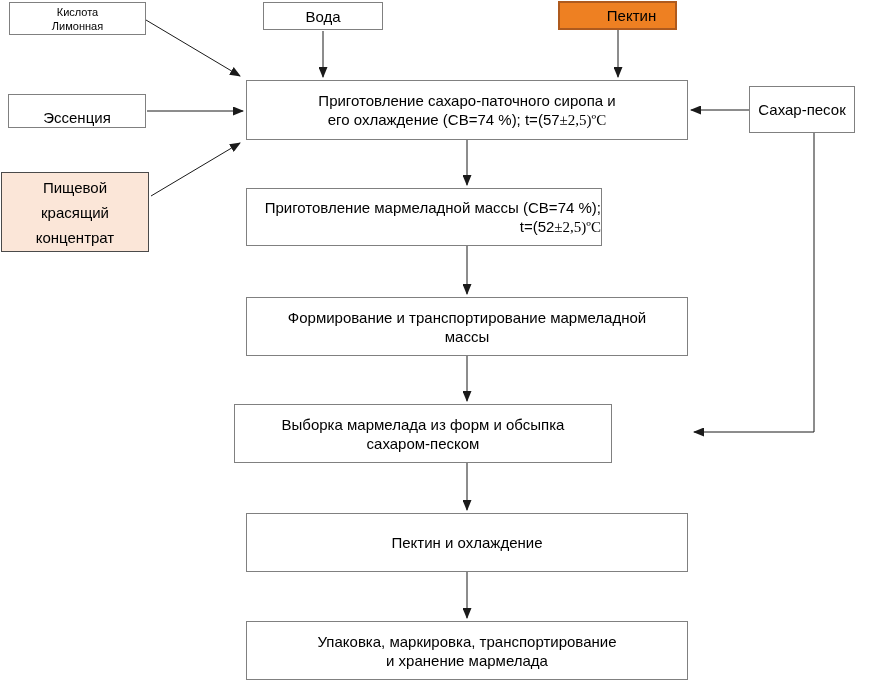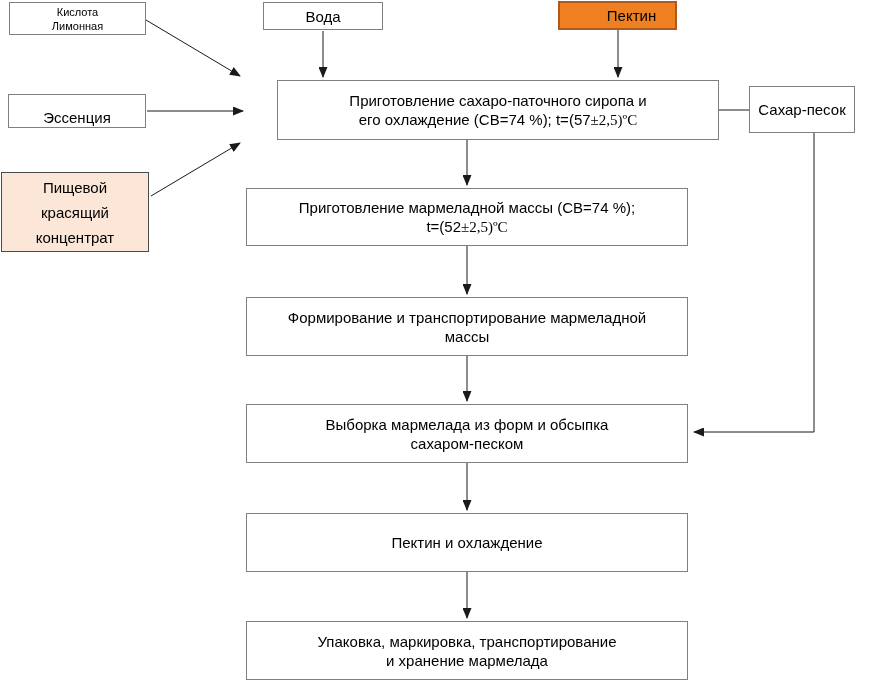--- a/index.html
+++ b/index.html
@@ -127,36 +127,36 @@
   <div class="box dye" style="left:1px;top:172px;width:148px;height:80px;">
     <div>Пищевой</div>
     <div>красящий</div>
     <div>концентрат</div>
   </div>
 
   <div class="box" style="left:749px;top:86px;width:106px;height:47px;">
     <div>Сахар-песок</div>
   </div>
 
-  <div class="box" style="left:246px;top:80px;width:442px;height:60px;margin-left:31px;">
+  <div class="box" style="left:246px;top:80px;width:442px;height:60px;">
     <div>Приготовление сахаро-паточного сиропа и</div>
     <div><span>его охлаждение (СВ=74 %); t=(57</span><span class="serif">±2,5)ºС</span></div>
   </div>
 
-  <div class="box" style="left:246px;top:188px;width:442px;height:58px;">
+  <div class="box" style="left:246px;top:188px;width:356px;height:58px;align-items:flex-end;">
     <div>Приготовление мармеладной массы (СВ=74 %);</div>
     <div><span>t=(52</span><span class="serif">±2,5)ºС</span></div>
   </div>
 
   <div class="box" style="left:246px;top:297px;width:442px;height:59px;">
     <div>Формирование и транспортирование мармеладной</div>
     <div>массы</div>
   </div>
 
-  <div class="box" style="left:246px;top:404px;width:442px;height:59px;">
+  <div class="box" style="left:234px;top:404px;width:378px;height:59px;">
     <div>Выборка мармелада из форм и обсыпка</div>
     <div>сахаром-песком</div>
   </div>
 
   <div class="box" style="left:246px;top:513px;width:442px;height:59px;">
     <div>Пектин и охлаждение</div>
   </div>
 
   <div class="box" style="left:246px;top:621px;width:442px;height:59px;">
     <div>Упаковка, маркировка, транспортирование</div>

